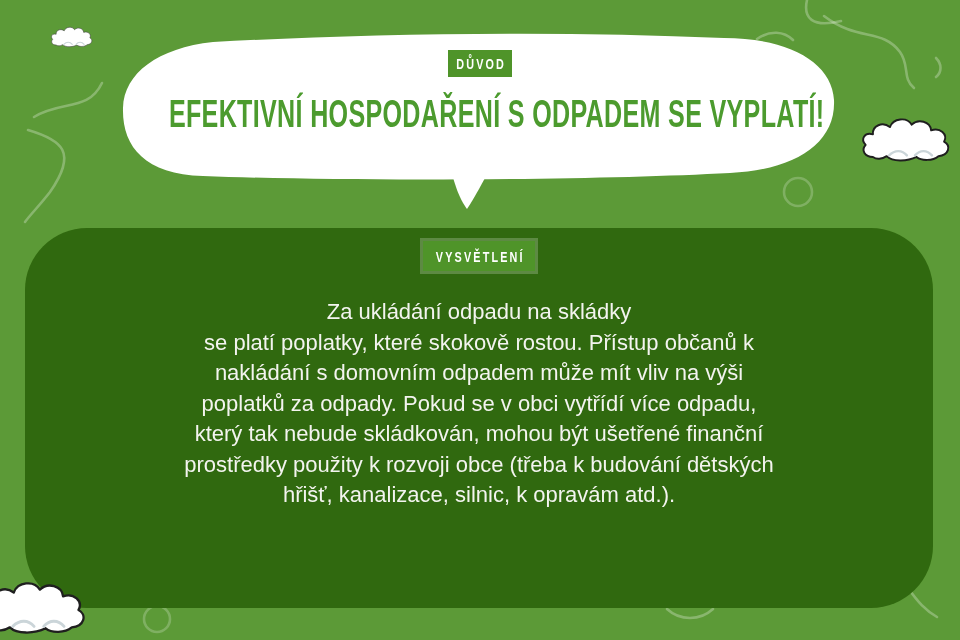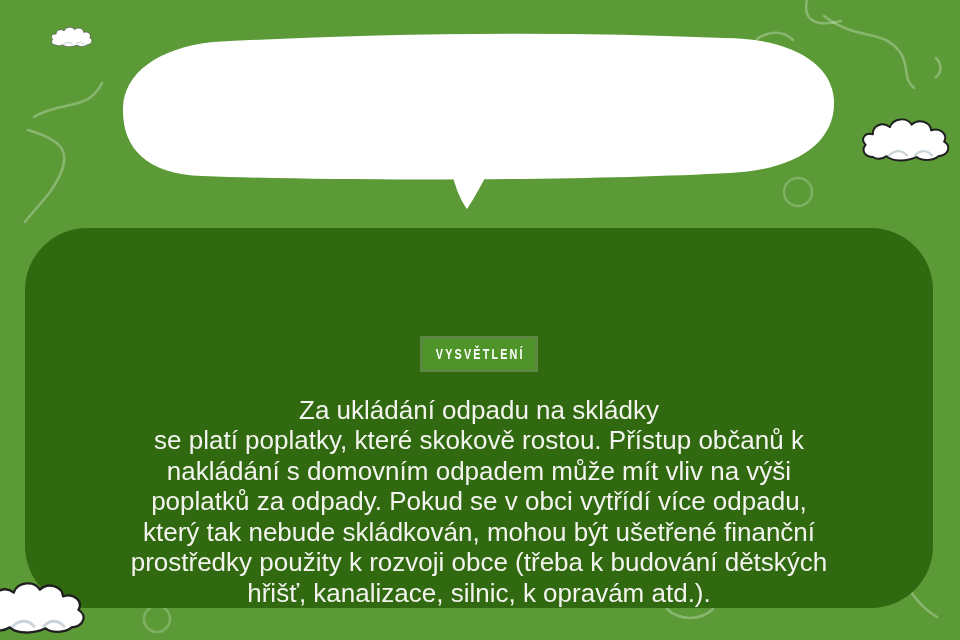--- a/index.html
+++ b/index.html
@@ -80,34 +80,33 @@
     letter-spacing: 0.5px;
   }
   .panel {
     position: absolute; left: 25px; top: 228px;
     width: 908px; height: 380px;
     background: #30690F;
     border-radius: 62px;
     display: flex; flex-direction: column; align-items: center;
     box-sizing: border-box;
     padding-top: 10px;
-    justify-content: flex-end;
   }
   .panel-badge {
     width: 112px; height: 30px;
     font-size: 15px;
     border: 3px solid rgba(255,255,255,0.22);
     background-clip: padding-box;
   }
   .explanation-text {
     margin: 23px 0 0 0;
     width: 720px;
     text-align: center;
     color: #F3F4EF;
-    font-size: 26px;
+    font-size: 22px;
     line-height: 30.5px;
     white-space: pre-line;
   }
   .cta-button {
     margin-top: 29px;
     width: 138px; height: 36px;
     font-size: 15px;
     border: 3px solid rgba(255,255,255,0.2);
     background-clip: padding-box;
     cursor: pointer;
@@ -148,20 +147,28 @@
     </div>
     <p class="explanation-text">Za ukládání odpadu na skládky
 se platí poplatky, které skokově rostou. Přístup občanů k
 nakládání s domovním odpadem může mít vliv na výši
 poplatků za odpady. Pokud se v obci vytřídí více odpadu,
 který tak nebude skládkován, mohou být ušetřené finanční
 prostředky použity k rozvoji obce (třeba k budování dětských
 hřišť, kanalizace, silnic, k opravám atd.).</p>
   </div>
 
+  <div class="overlay" style="pointer-events:none; height:220px;">
+    <div class="badge duvod-badge">
+      <span class="squeeze">DŮVOD</span>
+    </div>
+    <h1 class="headline">
+      <span class="squeeze">EFEKTIVNÍ HOSPODAŘENÍ S ODPADEM SE VYPLATÍ!</span>
+    </h1>
+  </div>
 
   <svg class="cloud-svg cloud-small" viewBox="0 0 120 62">
     <path class="cloud-body-soft" d="M 16,52 C 6,52 1,44 7,37 C 0,30 6,21 16,24 C 15,13 28,8 37,15 C 41,4 58,2 64,12 C 72,4 87,8 88,19 C 99,15 109,24 104,33 C 113,38 110,50 97,51 C 90,57 76,57 70,52 C 58,58 40,58 33,51 C 27,55 20,55 16,52 Z"></path>
     <path class="cloud-shade" d="M 36,50 C 43,43 52,43 58,50 M 68,50 C 74,43 83,43 89,50"></path>
   </svg>
 
   <svg class="cloud-svg cloud-big" viewBox="0 0 120 62">
     <path class="cloud-body-outlined" d="M 16,52 C 6,52 1,44 7,37 C 0,30 6,21 16,24 C 15,13 28,8 37,15 C 41,4 58,2 64,12 C 72,4 87,8 88,19 C 99,15 109,24 104,33 C 113,38 110,50 97,51 C 90,57 76,57 70,52 C 58,58 40,58 33,51 C 27,55 20,55 16,52 Z"></path>
     <path class="cloud-shade" d="M 36,50 C 43,43 52,43 58,50 M 68,50 C 74,43 83,43 89,50"></path>
   </svg>

